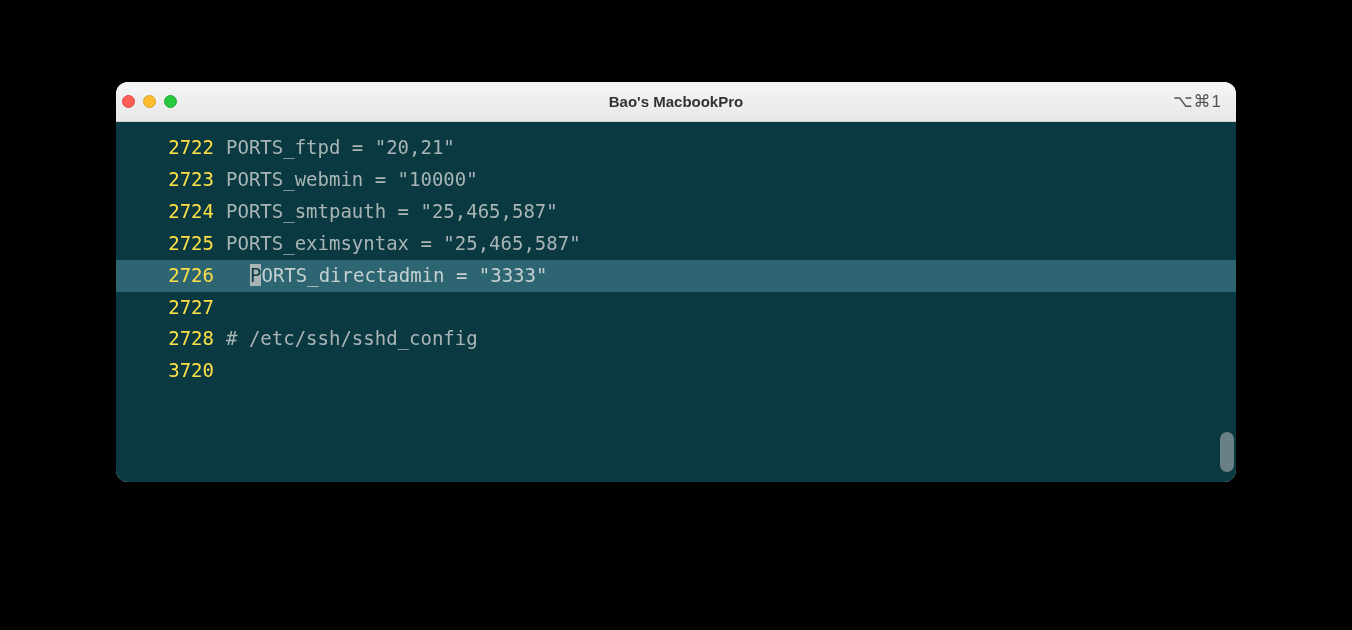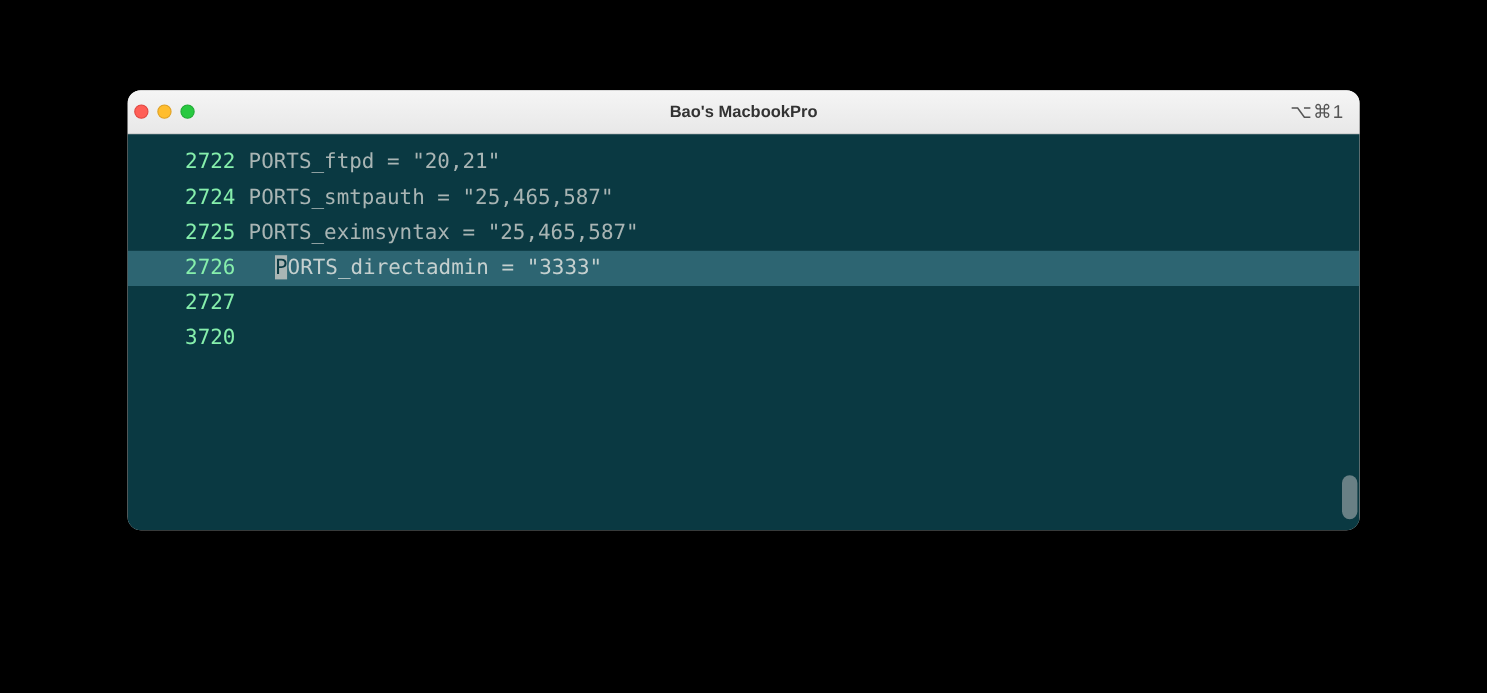--- a/index.html
+++ b/index.html
@@ -79,21 +79,21 @@
       display: flex;
       white-space: pre;
       padding-left: 40px;
     }
     .line.highlighted {
       background: #2d6572;
       position: relative;
       gap: 24px;
     }
     .lineno {
-      color: #86efac;
+      color: #fde047;
       width: 70px;
       text-align: right;
       padding-right: 12px;
       flex-shrink: 0;
     }
     .line-text {
       color: #a9b5b4;
     }
     .cursor-char {
       background: #a9b5b4;
@@ -128,23 +128,25 @@
       <div class="traffic-light tl-red"></div>
       <div class="traffic-light tl-yellow"></div>
       <div class="traffic-light tl-green"></div>
     </div>
     <div class="window-title">Bao's MacbookPro</div>
     <div class="titlebar-right">⌥⌘1</div>
   </div>
   <div class="terminal">
     <div class="terminal-content" id="terminal-lines">
         <div class="line"><span class="lineno">2722</span><span class="line-text">PORTS_ftpd = "20,21"</span></div>
+        <div class="line"><span class="lineno">2723</span><span class="line-text">PORTS_webmin = "10000"</span></div>
         <div class="line"><span class="lineno">2724</span><span class="line-text">PORTS_smtpauth = "25,465,587"</span></div>
         <div class="line"><span class="lineno">2725</span><span class="line-text">PORTS_eximsyntax = "25,465,587"</span></div>
         <div class="line highlighted"><span class="lineno">2726</span><span class="line-text"><span class="cursor-char">P</span>ORTS_directadmin = "3333"</span></div>
         <div class="line"><span class="lineno">2727</span></div>
+        <div class="line"><span class="lineno">2728</span><span class="line-text"># /etc/ssh/sshd_config</span></div>
         <div class="line"><span class="lineno">3720</span><span class="line-text"></span></div>
       </div>
     <div class="scrollbar-track">
       <div class="scrollbar-thumb"></div>
     </div>
   </div>
 </div>
 
 </body></html>

